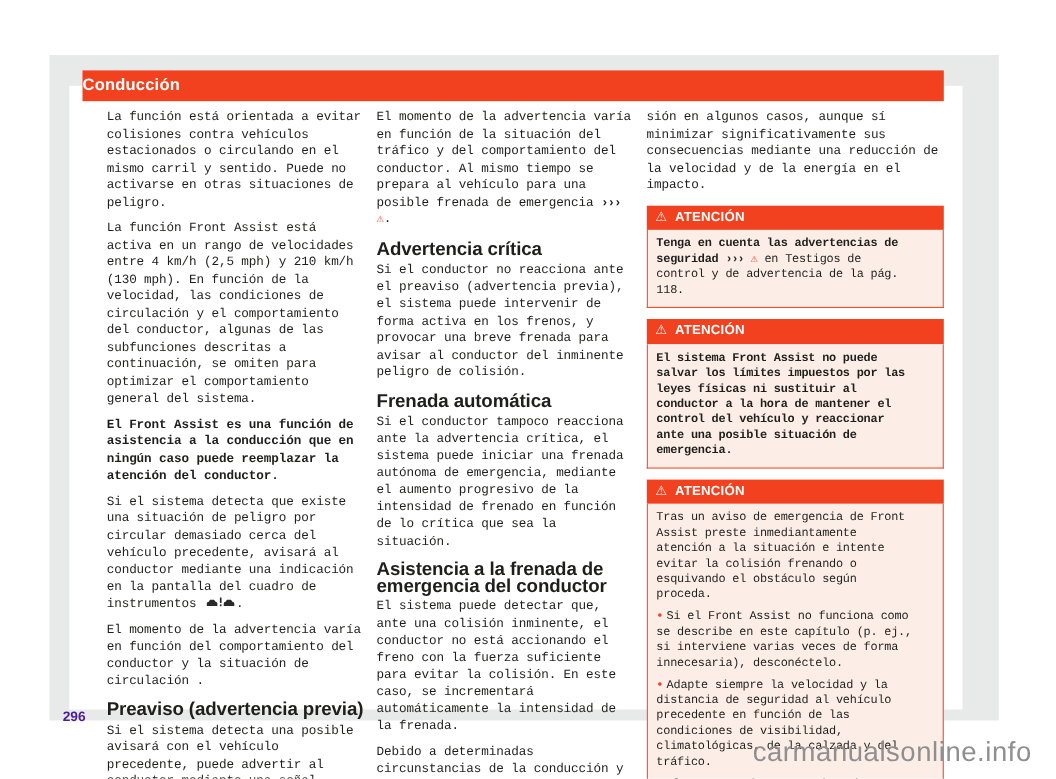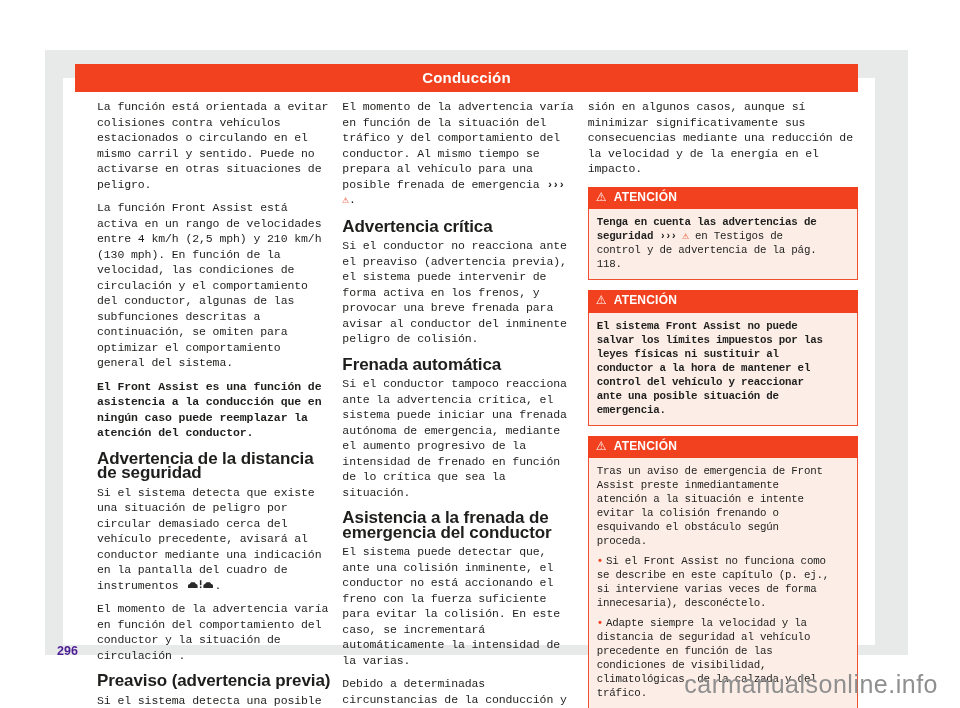--- a/index.html
+++ b/index.html
@@ -13,21 +13,21 @@
     position:absolute;left:45px;top:50px;width:863px;height:605px;
     background:#e8e9e9;
   }
   .page{
     position:absolute;left:63px;top:78px;width:812px;height:567px;
     background:#ffffff;
   }
   .header-bar{
     position:absolute;left:75px;top:64px;width:783px;height:28px;
     background:#f2411f;color:#ffffff;
-    font-size:15px;font-weight:bold;text-align:center;line-height:28px;
+    font-size:15px;font-weight:bold;line-height:28px;
     letter-spacing:.2px;
   }
   .content{
     position:absolute;left:97px;top:99px;width:761px;
     display:flex;
   }
   .col{width:252px;margin-right:8px;font-size:11.5px;line-height:15.5px;letter-spacing:-0.1px;}
   .col:last-child{width:287px;margin-right:0;}
   .col p{margin:0 0 8px 0;font-family:Liberation Mono, monospace;}
   .col p.bold{font-weight:bold;}
@@ -77,41 +77,40 @@
 <div class="header-bar">
   <span>Conducción</span>
 </div>
 
 <div class="content">
 
   <div class="col">
     <p><span>La función está orientada a evitar colisiones contra vehículos estacionados o circulando en el mismo carril y sentido. Puede no activarse en otras situaciones de peligro.</span></p>
     <p><span>La función Front Assist está activa en un rango de velocidades entre 4 km/h (2,5 mph) y 210 km/h (130 mph). En función de la velocidad, las condiciones de circulación y el comportamiento del conductor, algunas de las subfunciones descritas a continuación, se omiten para optimizar el comportamiento general del sistema.</span></p>
     <p class="bold"><span>El Front Assist es una función de asistencia a la conducción que en ningún caso puede reemplazar la atención del conductor.</span></p>
-    <h3>Advertencia de la distancia de seguridad</h3>
     <p><span>Si el sistema detecta que existe una situación de peligro por circular demasiado cerca del vehículo precedente, avisará al conductor mediante una indicación en la pantalla del cuadro de instrumentos</span>
       <svg class="dist-icon" width="27" height="11" viewBox="0 0 27 11">
         <path d="M1 9 V6.6 Q1 5.2 2.8 5.1 L4 3.2 H7.6 L9 5.1 Q10.6 5.3 10.6 6.6 V9 Z" fill="#2a2a2a"></path>
         <path d="M26 9 V6.6 Q26 5.2 24.2 5.1 L23 3.2 H19.4 L18 5.1 Q16.4 5.3 16.4 6.6 V9 Z" fill="#2a2a2a"></path>
         <rect x="12.9" y="1.2" width="1.5" height="5" fill="#2a2a2a"></rect>
         <rect x="12.9" y="7.4" width="1.5" height="1.7" fill="#2a2a2a"></rect>
       </svg><span>.</span></p>
     <p><span>El momento de la advertencia varía en función del comportamiento del conductor y la situación de circulación .</span></p>
     <h3>Preaviso (advertencia previa)</h3>
     <p><span>Si el sistema detecta una posible avisará con el vehículo precedente, puede advertir al conductor mediante una señal acústica y una indicación en la pantalla del cuadro de instrumentos </span><span class="ref-arrows">›››</span> <span class="ref-link">fig. 258</span><span>.</span></p>
   </div>
 
   <div class="col">
     <p><span>El momento de la advertencia varía en función de la situación del tráfico y del comportamiento del conductor. Al mismo tiempo se prepara al vehículo para una posible frenada de emergencia </span><span class="ref-arrows">›››</span> <span class="tri-red">⚠</span><span>.</span></p>
     <h3>Advertencia crítica</h3>
     <p><span>Si el conductor no reacciona ante el preaviso (advertencia previa), el sistema puede intervenir de forma activa en los frenos, y provocar una breve frenada para avisar al conductor del inminente peligro de colisión.</span></p>
     <h3>Frenada automática</h3>
     <p><span>Si el conductor tampoco reacciona ante la advertencia crítica, el sistema puede iniciar una frenada autónoma de emergencia, mediante el aumento progresivo de la intensidad de frenado en función de lo crítica que sea la situación.</span></p>
     <h3>Asistencia a la frenada de emergencia del conductor</h3>
-    <p><span>El sistema puede detectar que, ante una colisión inminente, el conductor no está accionando el freno con la fuerza suficiente para evitar la colisión. En este caso, se incrementará automáticamente la intensidad de la varias.</span></p>
+    <p><span>El sistema puede detectar que, ante una colisión inminente, el conductor no está accionando el freno con la fuerza suficiente para evitar la colisión. En este caso, se incrementará automáticamente la intensidad de la frenada.</span></p>
     <p><span>Debido a determinadas circunstancias de la conducción y a las limitaciones de funcionamiento, el sistema no puede impedir la coli-</span></p>
   </div>
 
   <div class="col">
     <p><span>sión en algunos casos, aunque sí minimizar significativamente sus consecuencias mediante una reducción de la velocidad y de la energía en el impacto.</span></p>
 
     <div class="warnbox">
       <div class="warnbox-header">
         <span class="tri-white">⚠</span>
         <span>ATENCIÓN</span>

